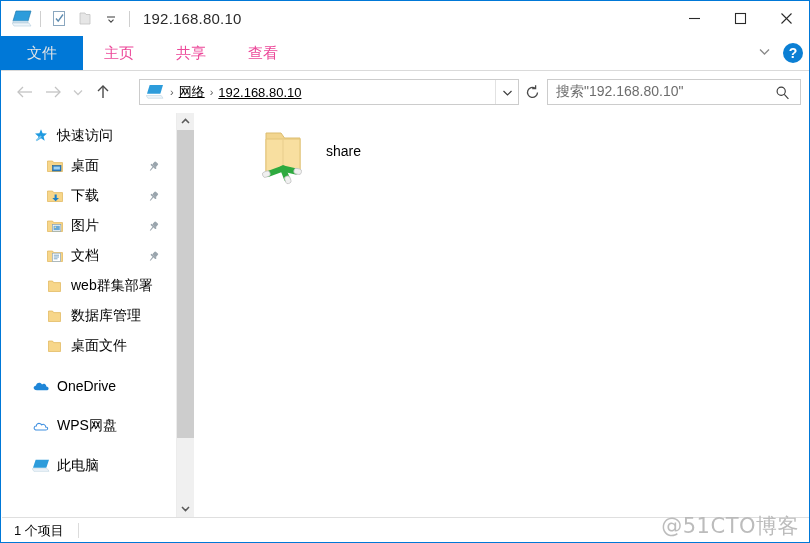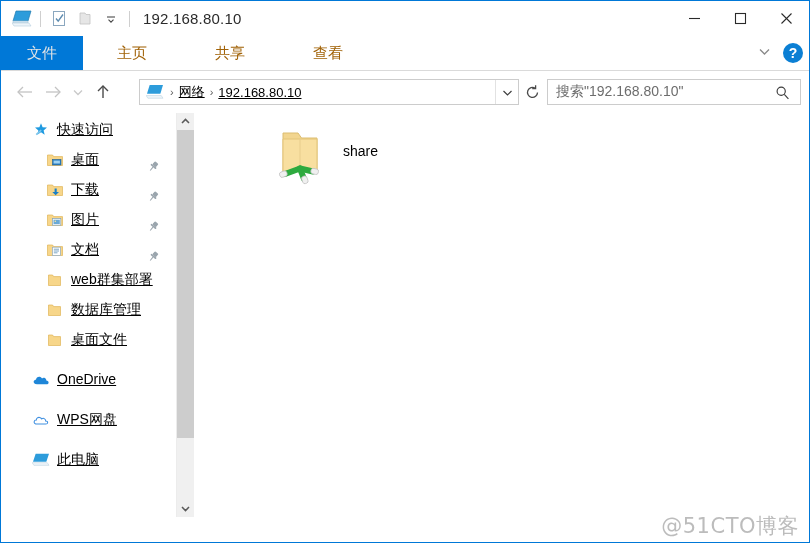--- a/index.html
+++ b/index.html
@@ -87,22 +87,22 @@
   .rib-tabs {
     display: flex;
     align-items: stretch;
     height: 34px;
   }
   .rib-tab {
     display: flex;
     align-items: center;
     justify-content: center;
     font-size: 15px;
-    color: #a16207;
-    padding: 0 29px;
+    color: #ec4899;
+    padding: 0 16px;
     min-width: 40px;
     white-space: nowrap;
   }
   .rib-tab.file {
     background: #0078d7;
     color: #e5e5e5;
     padding: 0 21px;
   }
   .rib-right {
     position: absolute;
@@ -227,25 +227,25 @@
   #sidebar {
     position: absolute;
     left: 1px; top: 0;
     width: 174px;
     height: 404px;
     background: #ffffff;
     overflow: hidden;
   }
   .nav-item {
     display: flex;
+    align-items: center;
     height: 30px;
     padding-left: 30px;
     position: relative;
     white-space: nowrap;
-    text-decoration: underline;
   }
   .nav-item.root { padding-left: 30px; }
   .nav-item.child { padding-left: 44px; }
   .nav-ico {
     width: 18px;
     height: 18px;
     display: flex;
     align-items: center;
     justify-content: center;
     flex: 0 0 18px;
@@ -286,21 +286,21 @@
     background: #cdcdcd;
   }
   #sb-down {
     position: absolute;
     left: 0; bottom: 0;
   }
 
   
   #content {
     position: absolute;
-    left: 210px; top: 0;
+    left: 193px; top: 0;
     width: 506px;
     height: 404px;
     background: #ffffff;
   }
   #file-item {
     position: absolute;
     left: 56px;
     top: 8px;
     width: 185px;
     height: 70px;
@@ -685,16 +685,20 @@
               <rect x="34.5" y="56" width="7.5" height="5.5" rx="2.2" fill="#f0f0f0" stroke="#c4c4c4" stroke-width="0.8" transform="rotate(70 38 58.5)"></rect>
             </g>
           </svg>
         </div>
         <div class="file-label">share</div>
       </div>
     </div>
 
   </div>
 
+  <div id="statusbar">
+    <span id="status-text">1 个项目</span>
+    <span id="status-div"></span>
+  </div>
 
   <div id="watermark">@51CTO博客</div>
 
 </div>
 
 </body></html>

